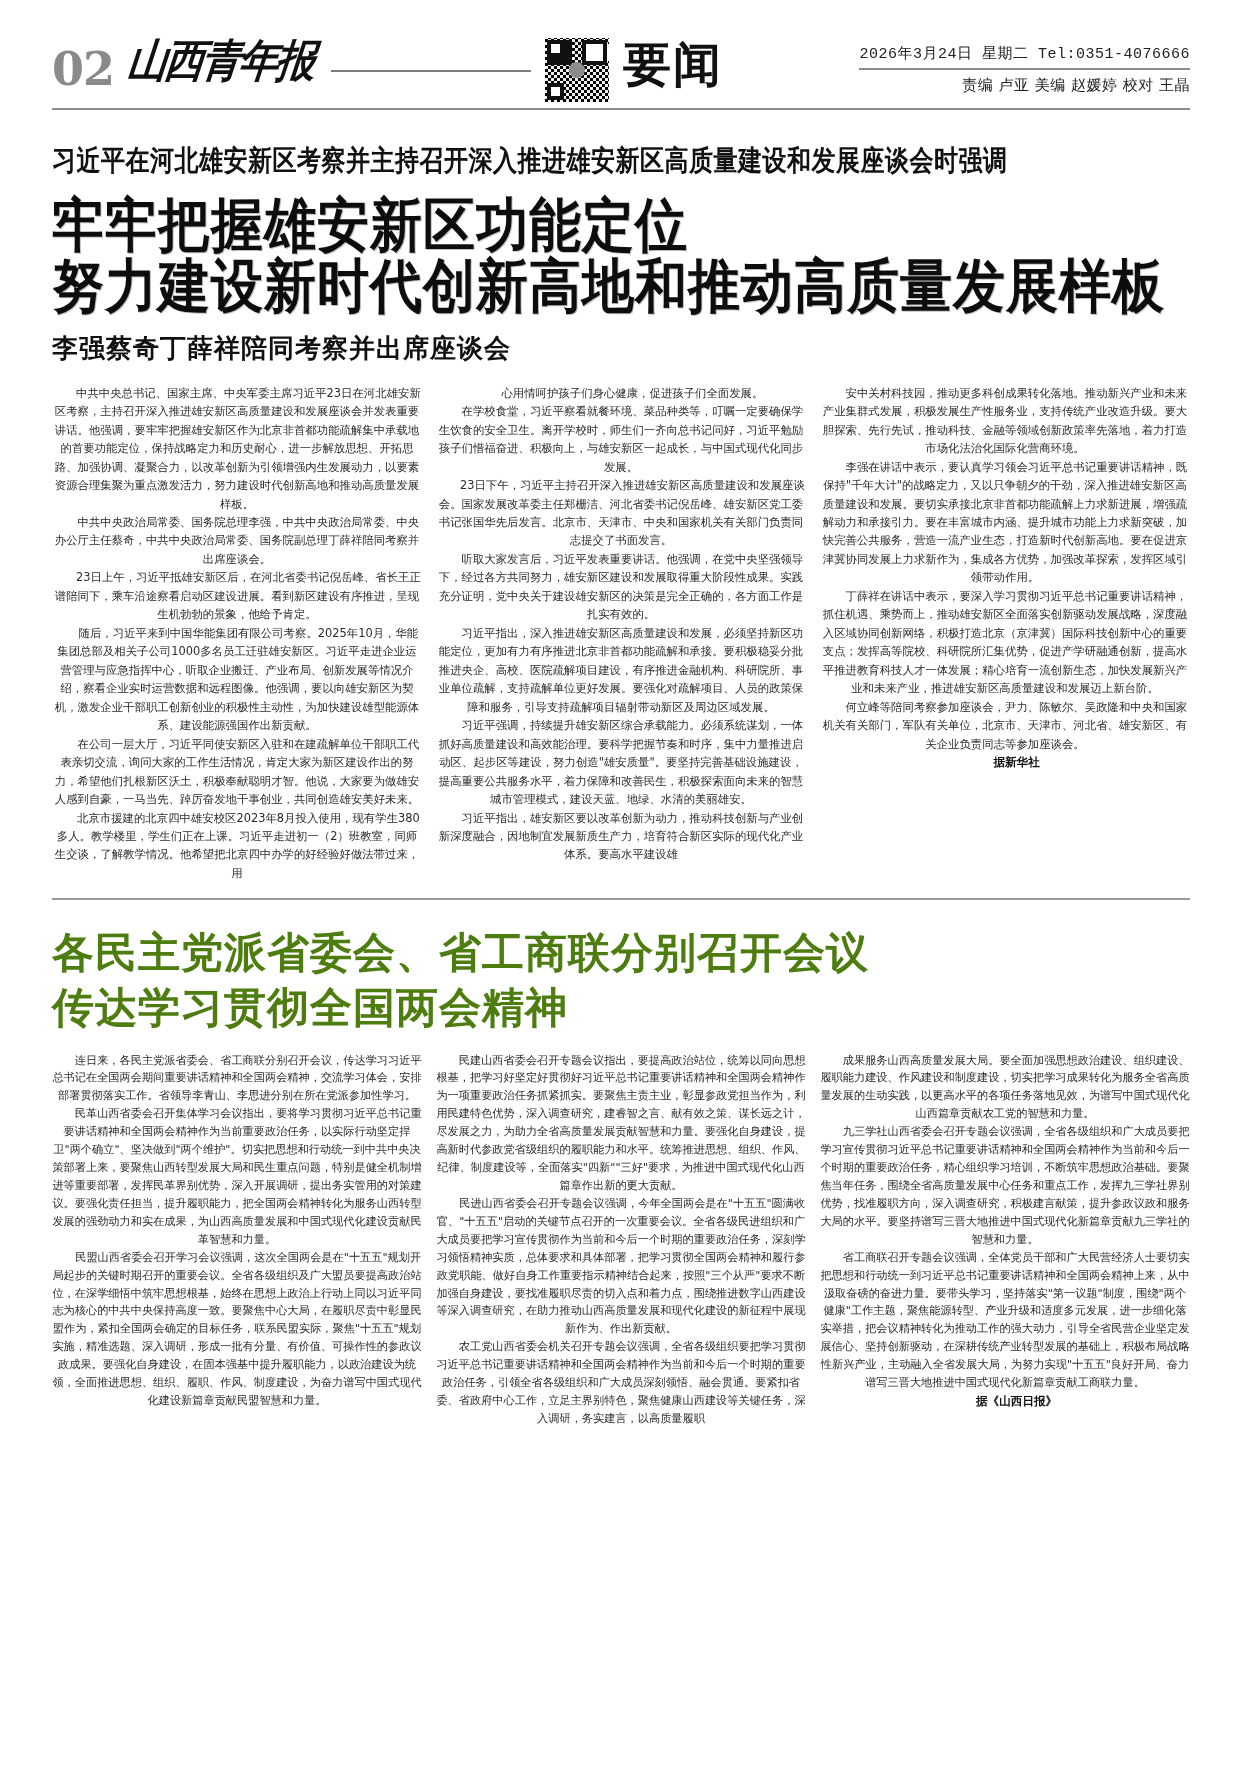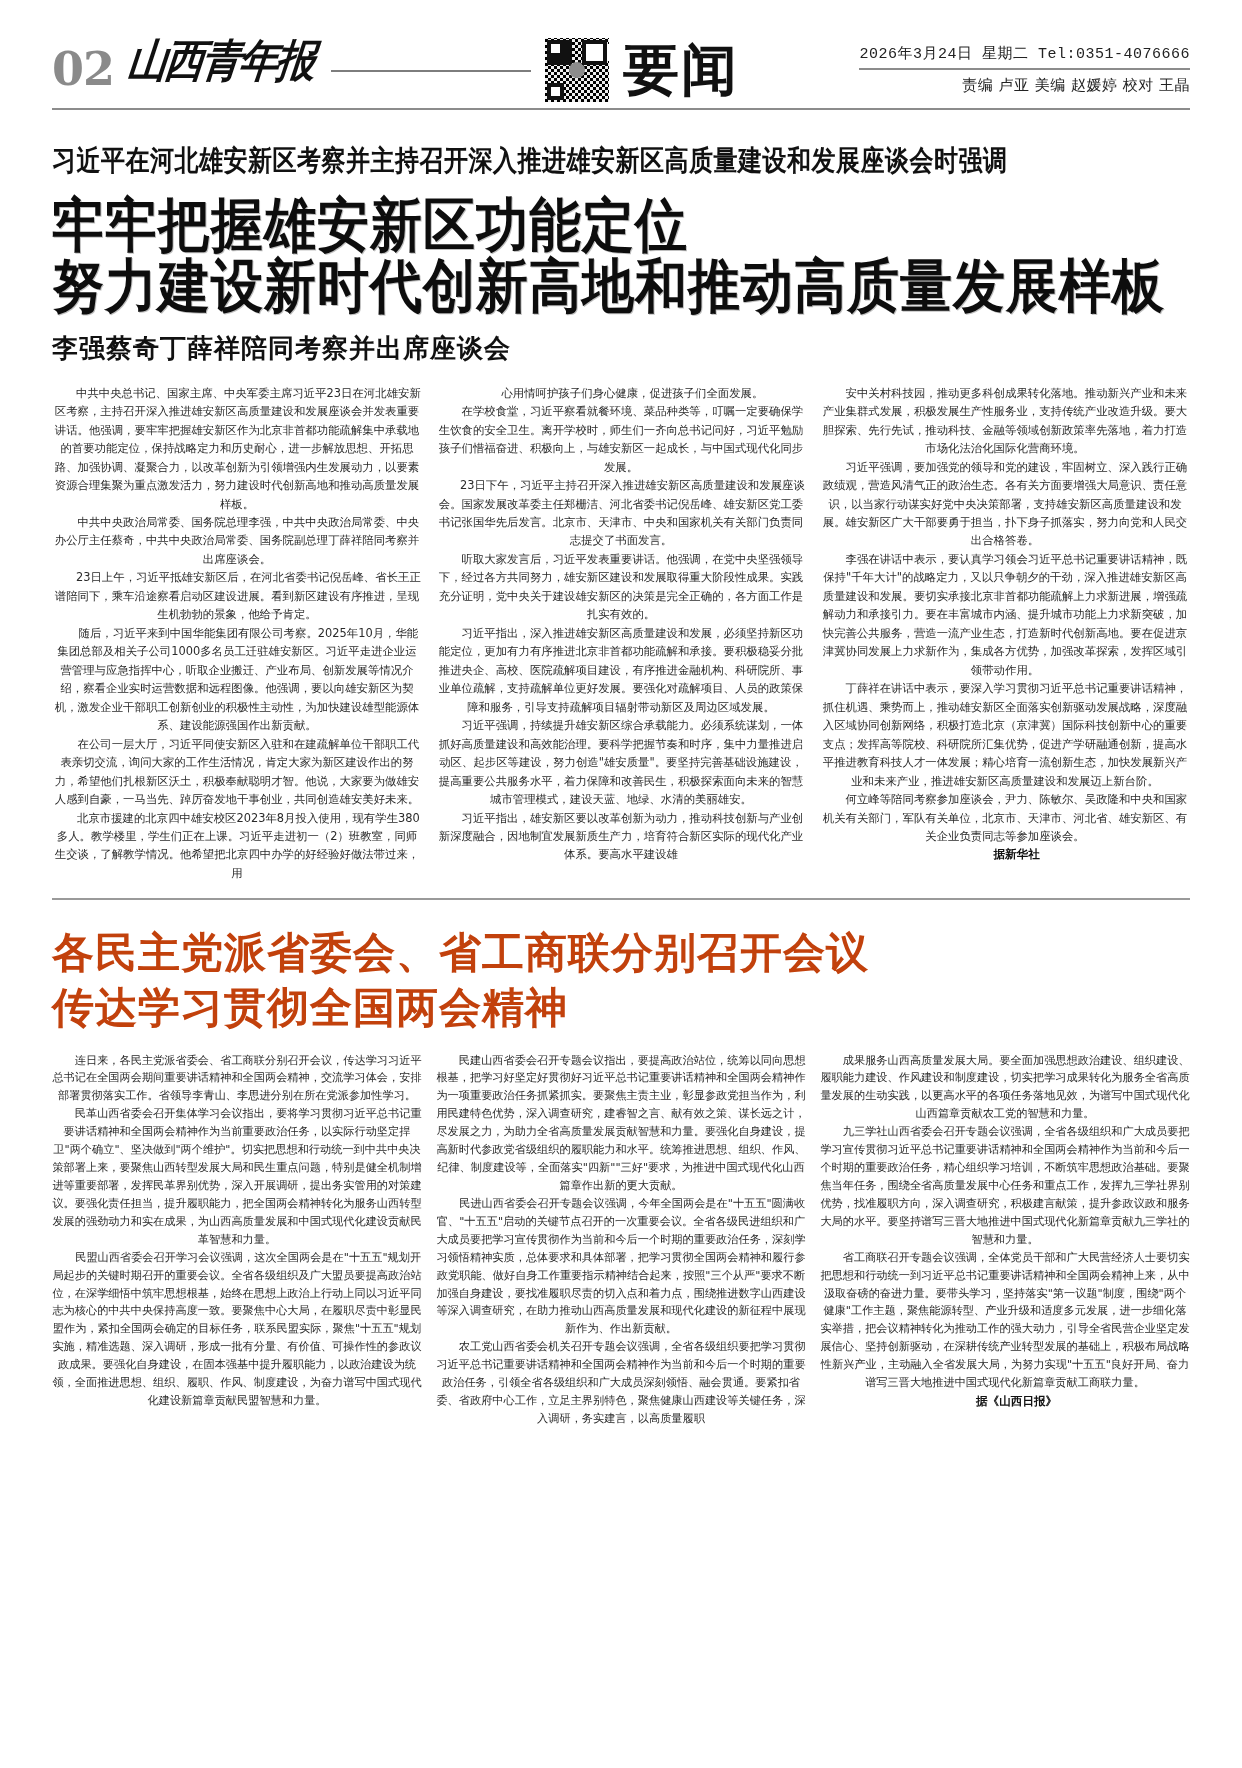--- a/index.html
+++ b/index.html
@@ -62,21 +62,21 @@
   }
   .qr:before{top:2px;left:2px;box-shadow:43px 0 0 -4px #fff, 43px 0 0 0 #111 inset;}
   .qr:after{top:2px;right:2px;}
   .qr-tl,.qr-bl,.qr-ctr{position:absolute;background:#fff;}
   .qr-tl{top:2px;left:2px;width:9px;height:9px;border:4px solid #111;}
   .qr-bl{bottom:2px;left:2px;width:9px;height:9px;border:4px solid #111;}
   .qr-tr{position:absolute;top:2px;right:2px;width:9px;height:9px;border:4px solid #111;background:#fff;}
   .qr-ctr{top:24px;left:24px;width:16px;height:16px;border-radius:50%;background:#8c8c8c;}
   .section-label{
     margin-left:14px;margin-top:2px;
-    font-size:56px;font-weight:700;
+    font-size:48px;font-weight:700;
     font-family:"DejaVu Serif","Liberation Serif",serif;
     color:#111;line-height:1.35;
     letter-spacing:2px;
     white-space:nowrap;
   }
   .head-right{
     margin-left:auto;text-align:right;padding-top:14px;min-width:330px;
   }
   .head-date{
     font-size:15px;color:#222;letter-spacing:.5px;white-space:nowrap;
@@ -138,21 +138,21 @@
   }
   .divider{
     height:2px;background:#9a9a9a;margin:16px 0 0 0;
   }
 
   
   .article2{margin-top:26px;}
   .headline2{
     font-family:"DejaVu Serif","Liberation Serif",serif;
     font-weight:700;font-size:42px;line-height:1.3;
-    color:#c2410c;letter-spacing:1px;white-space:nowrap;
+    color:#4d7c0f;letter-spacing:1px;white-space:nowrap;
   }
   .cols2{margin-top:16px;}
   .cols2 .col{font-size:11.2px;line-height:1.6;}
 </style>
 </head>
 <body>
 
 <div class="page">
 
   <div class="masthead">
@@ -196,21 +196,20 @@
         <p>心用情呵护孩子们身心健康，促进孩子们全面发展。</p>
         <p>在学校食堂，习近平察看就餐环境、菜品种类等，叮嘱一定要确保学生饮食的安全卫生。离开学校时，师生们一齐向总书记问好，习近平勉励孩子们惜福奋进、积极向上，与雄安新区一起成长，与中国式现代化同步发展。</p>
         <p>23日下午，习近平主持召开深入推进雄安新区高质量建设和发展座谈会。国家发展改革委主任郑栅洁、河北省委书记倪岳峰、雄安新区党工委书记张国华先后发言。北京市、天津市、中央和国家机关有关部门负责同志提交了书面发言。</p>
         <p>听取大家发言后，习近平发表重要讲话。他强调，在党中央坚强领导下，经过各方共同努力，雄安新区建设和发展取得重大阶段性成果。实践充分证明，党中央关于建设雄安新区的决策是完全正确的，各方面工作是扎实有效的。</p>
         <p>习近平指出，深入推进雄安新区高质量建设和发展，必须坚持新区功能定位，更加有力有序推进北京非首都功能疏解和承接。要积极稳妥分批推进央企、高校、医院疏解项目建设，有序推进金融机构、科研院所、事业单位疏解，支持疏解单位更好发展。要强化对疏解项目、人员的政策保障和服务，引导支持疏解项目辐射带动新区及周边区域发展。</p>
         <p>习近平强调，持续提升雄安新区综合承载能力。必须系统谋划，一体抓好高质量建设和高效能治理。要科学把握节奏和时序，集中力量推进启动区、起步区等建设，努力创造"雄安质量"。要坚持完善基础设施建设，提高重要公共服务水平，着力保障和改善民生，积极探索面向未来的智慧城市管理模式，建设天蓝、地绿、水清的美丽雄安。</p>
         <p>习近平指出，雄安新区要以改革创新为动力，推动科技创新与产业创新深度融合，因地制宜发展新质生产力，培育符合新区实际的现代化产业体系。要高水平建设雄</p>
       </div>
       <div class="col">
         <p>安中关村科技园，推动更多科创成果转化落地。推动新兴产业和未来产业集群式发展，积极发展生产性服务业，支持传统产业改造升级。要大胆探索、先行先试，推动科技、金融等领域创新政策率先落地，着力打造市场化法治化国际化营商环境。</p>
-        <p>习近平强调，要加强党的领导和党的建设，牢固树立、深入践行正确政绩观，营造风清气正的政治生态。各有关方面要增强大局意识、责任意识，以当家行动谋实好党中央决策部署，支持雄安新区高质量建设和发展。雄安新区广大干部要勇于担当，扑下身子抓落实，努力向党和人民交出合格答卷。</p>
         <p>李强在讲话中表示，要认真学习领会习近平总书记重要讲话精神，既保持"千年大计"的战略定力，又以只争朝夕的干劲，深入推进雄安新区高质量建设和发展。要切实承接北京非首都功能疏解上力求新进展，增强疏解动力和承接引力。要在丰富城市内涵、提升城市功能上力求新突破，加快完善公共服务，营造一流产业生态，打造新时代创新高地。要在促进京津冀协同发展上力求新作为，集成各方优势，加强改革探索，发挥区域引领带动作用。</p>
         <p>丁薛祥在讲话中表示，要深入学习贯彻习近平总书记重要讲话精神，抓住机遇、乘势而上，推动雄安新区全面落实创新驱动发展战略，深度融入区域协同创新网络，积极打造北京（京津冀）国际科技创新中心的重要支点；发挥高等院校、科研院所汇集优势，促进产学研融通创新，提高水平推进教育科技人才一体发展；精心培育一流创新生态，加快发展新兴产业和未来产业，推进雄安新区高质量建设和发展迈上新台阶。</p>
         <p>何立峰等陪同考察参加座谈会，尹力、陈敏尔、吴政隆和中央和国家机关有关部门，军队有关单位，北京市、天津市、河北省、雄安新区、有关企业负责同志等参加座谈会。</p>
         <p class="credit">据新华社</p>
       </div>
     </div>
   </div>
 
   <div class="divider"></div>
 

